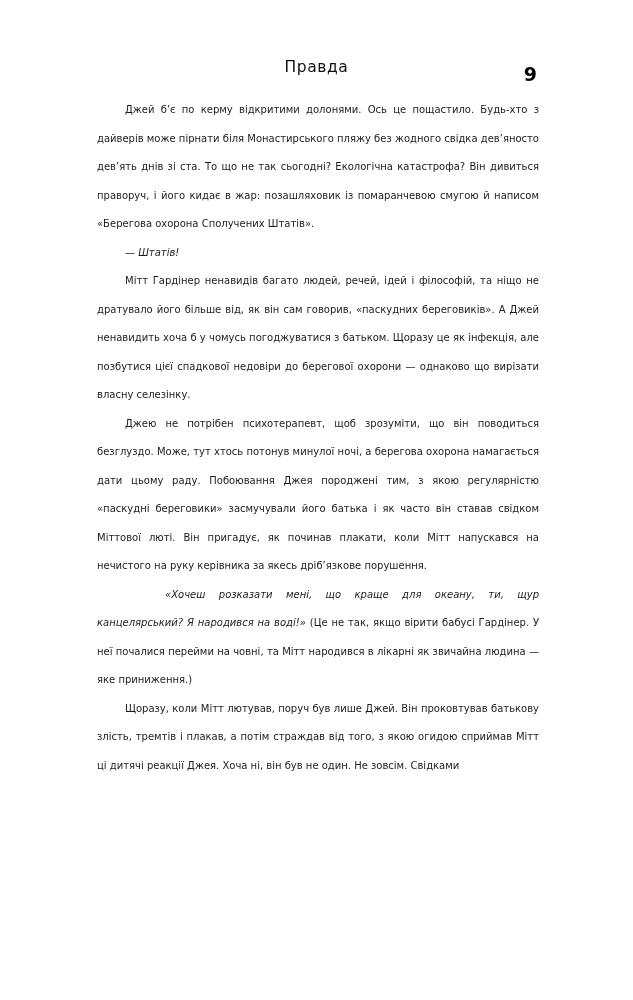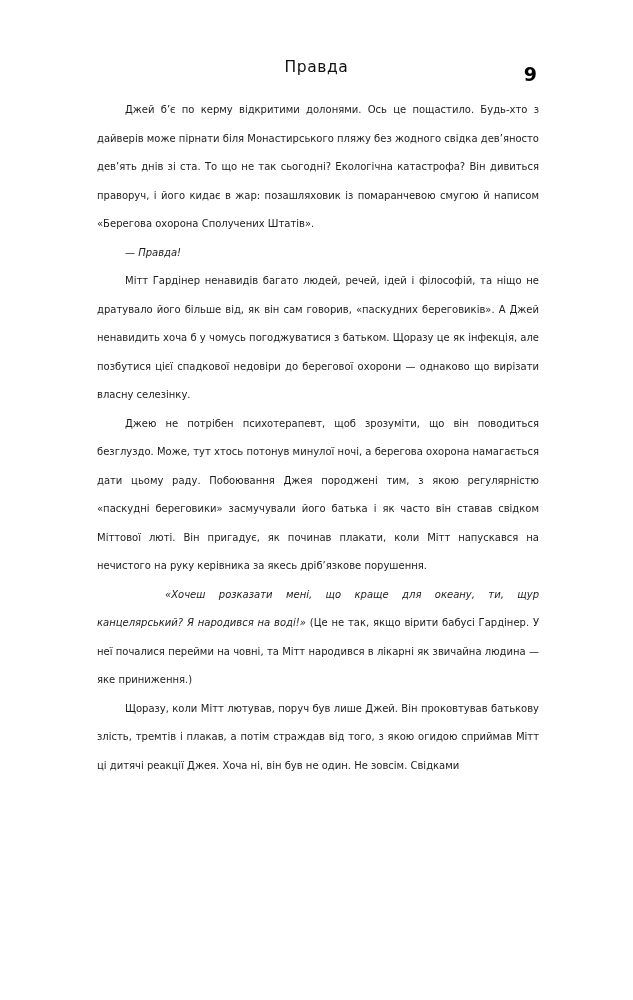--- a/index.html
+++ b/index.html
@@ -77,20 +77,20 @@
 
 <div class="page">
 
   <div class="header">
     <span class="running-title">Правда</span>
     <span class="folio">9</span>
   </div>
 
   <div class="textblock">
     <p>Джей б’є по керму відкритими долонями. Ось це пощастило. Будь-хто з дайверів може пірнати біля Монастирського пляжу без жодного свідка дев’яносто дев’ять днів зі ста. То що не так сьогодні? Екологічна катастрофа? Він дивиться праворуч, і його кидає в жар: позашляховик із помаранчевою смугою й написом «Берегова охорона Сполучених Штатів».</p>
-    <p class="ital-line">— Правда!</p>
+    <p class="ital-line">— Штатів!</p>
     <p>Мітт Гардінер ненавидів багато людей, речей, ідей і філософій, та ніщо не дратувало його більше від, як він сам говорив, «паскудних береговиків». А Джей ненавидить хоча б у чомусь погоджуватися з батьком. Щоразу це як інфекція, але позбутися цієї спадкової недовіри до берегової охорони — однаково що вирізати власну селезінку.</p>
     <p>Джею не потрібен психотерапевт, щоб зрозуміти, що він поводиться безглуздо. Може, тут хтось потонув минулої ночі, а берегова охорона намагається дати цьому раду. Побоювання Джея породжені тим, з якою регулярністю «паскудні береговики» засмучували його батька і як часто він ставав свідком Міттової люті. Він пригадує, як починав плакати, коли Мітт напускався на нечистого на руку керівника за якесь дріб’язкове порушення.</p>
     <p><span class="ital">«Хочеш розказати мені, що краще для океану, ти, щур канцелярський? Я народився на воді!»</span><span> (Це не так, якщо вірити бабусі Гардінер. У неї почалися перейми на човні, та Мітт народився в лікарні як звичайна людина — яке приниження.)</span></p>
     <p>Щоразу, коли Мітт лютував, поруч був лише Джей. Він проковтував батькову злість, тремтів і плакав, а потім страждав від того, з якою огидою сприймав Мітт ці дитячі реакції Джея. Хоча ні, він був не один. Не зовсім. Свідками</p>
   </div>
 
 </div>
 
 </body></html>

